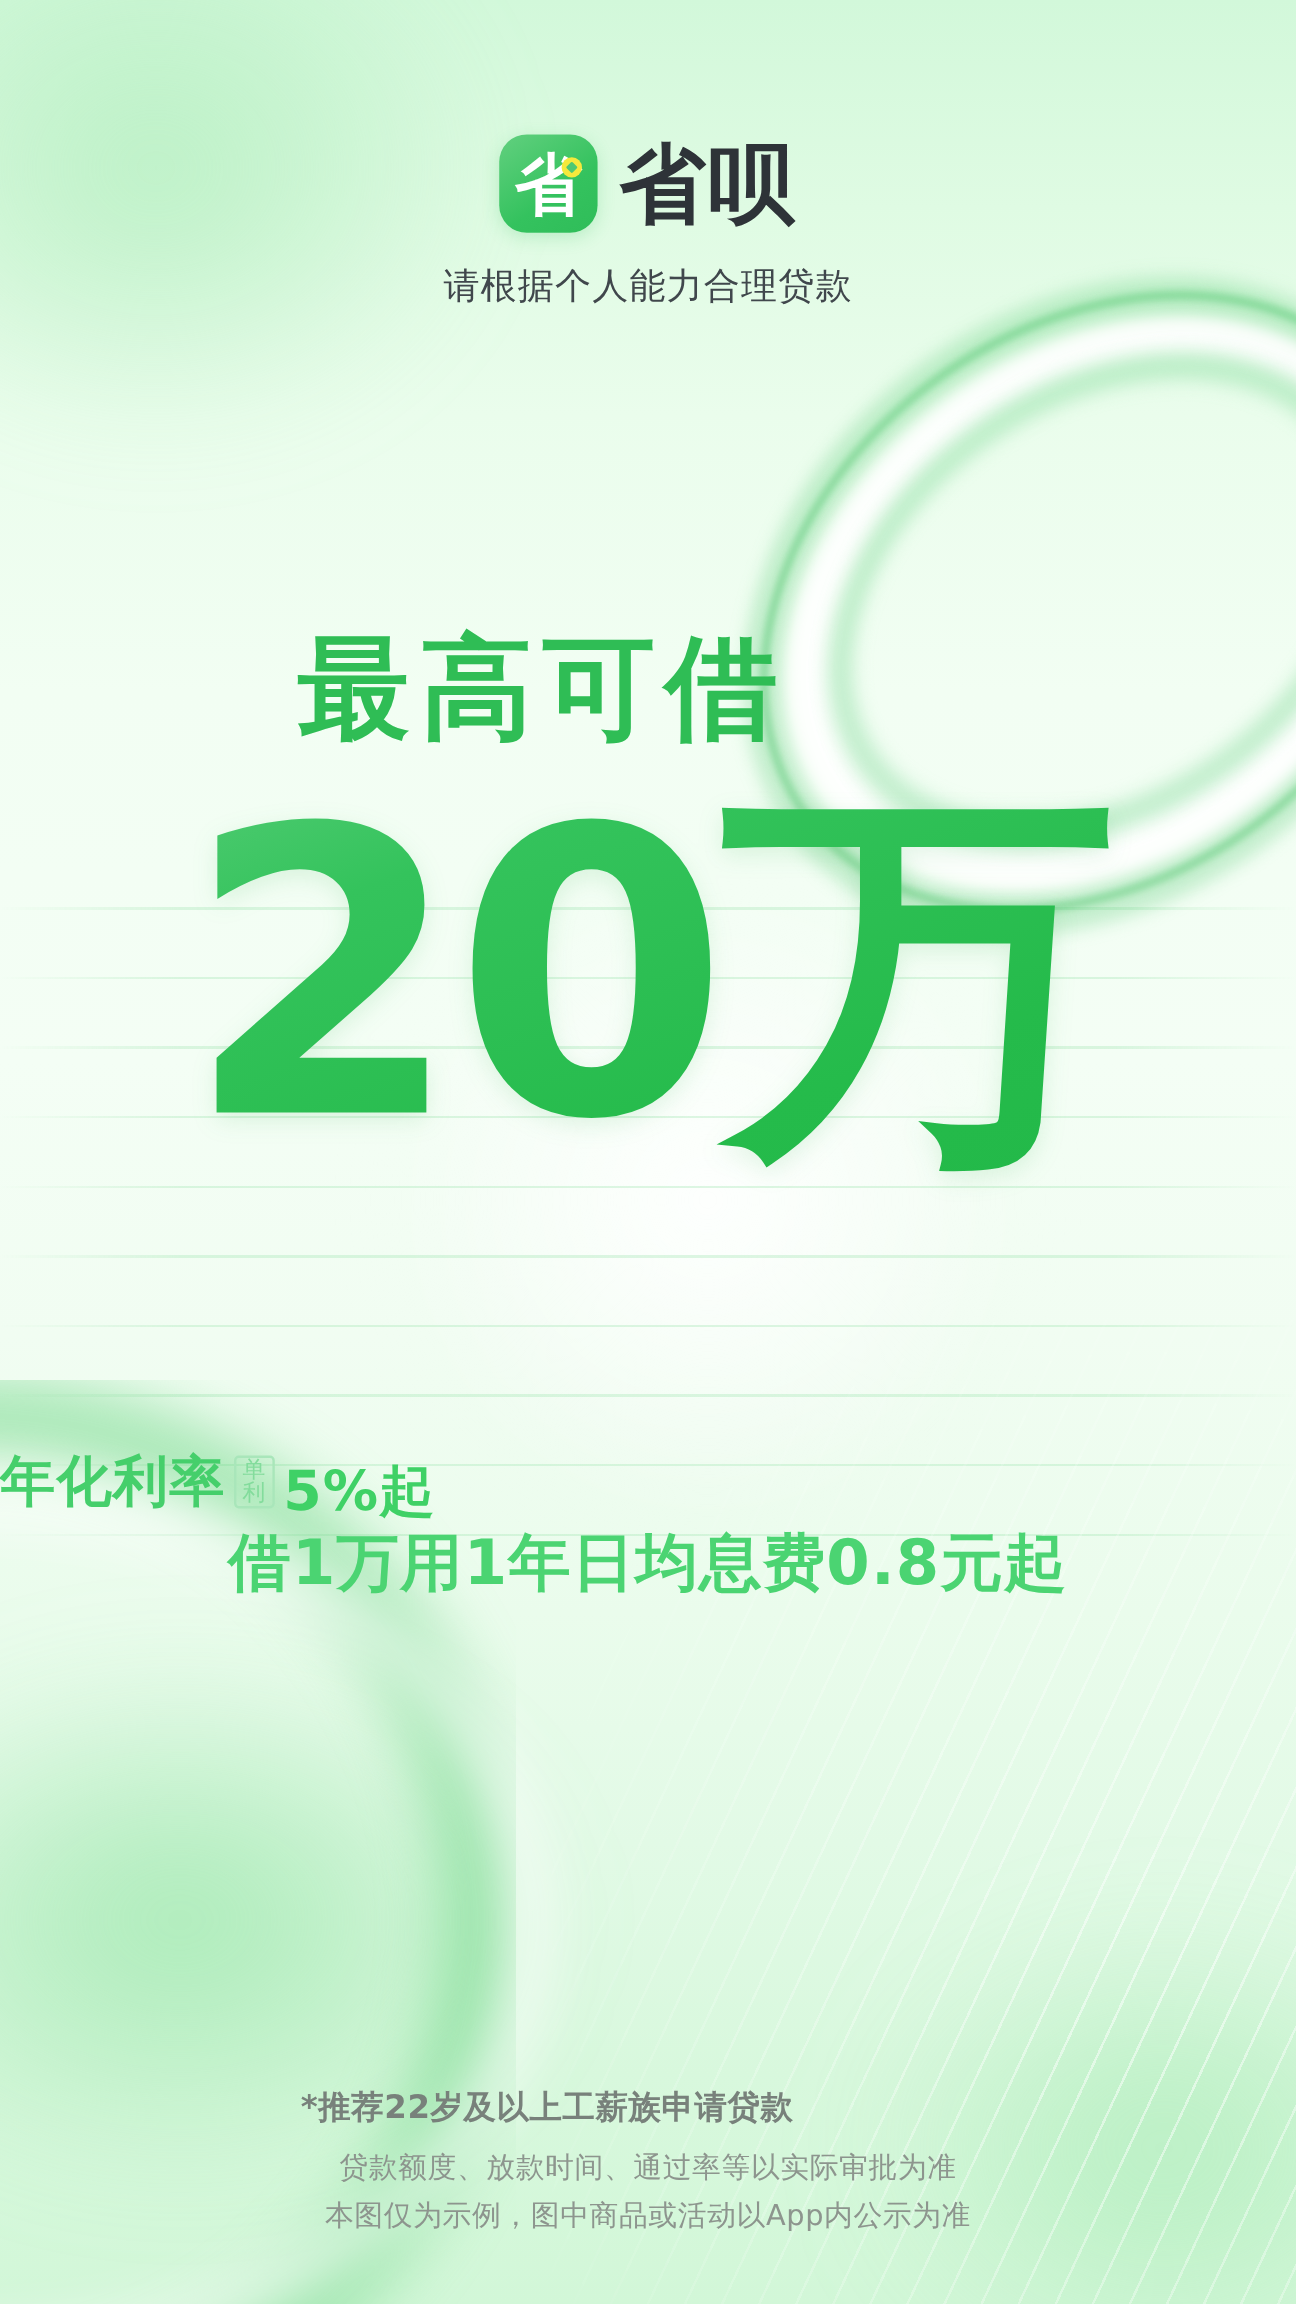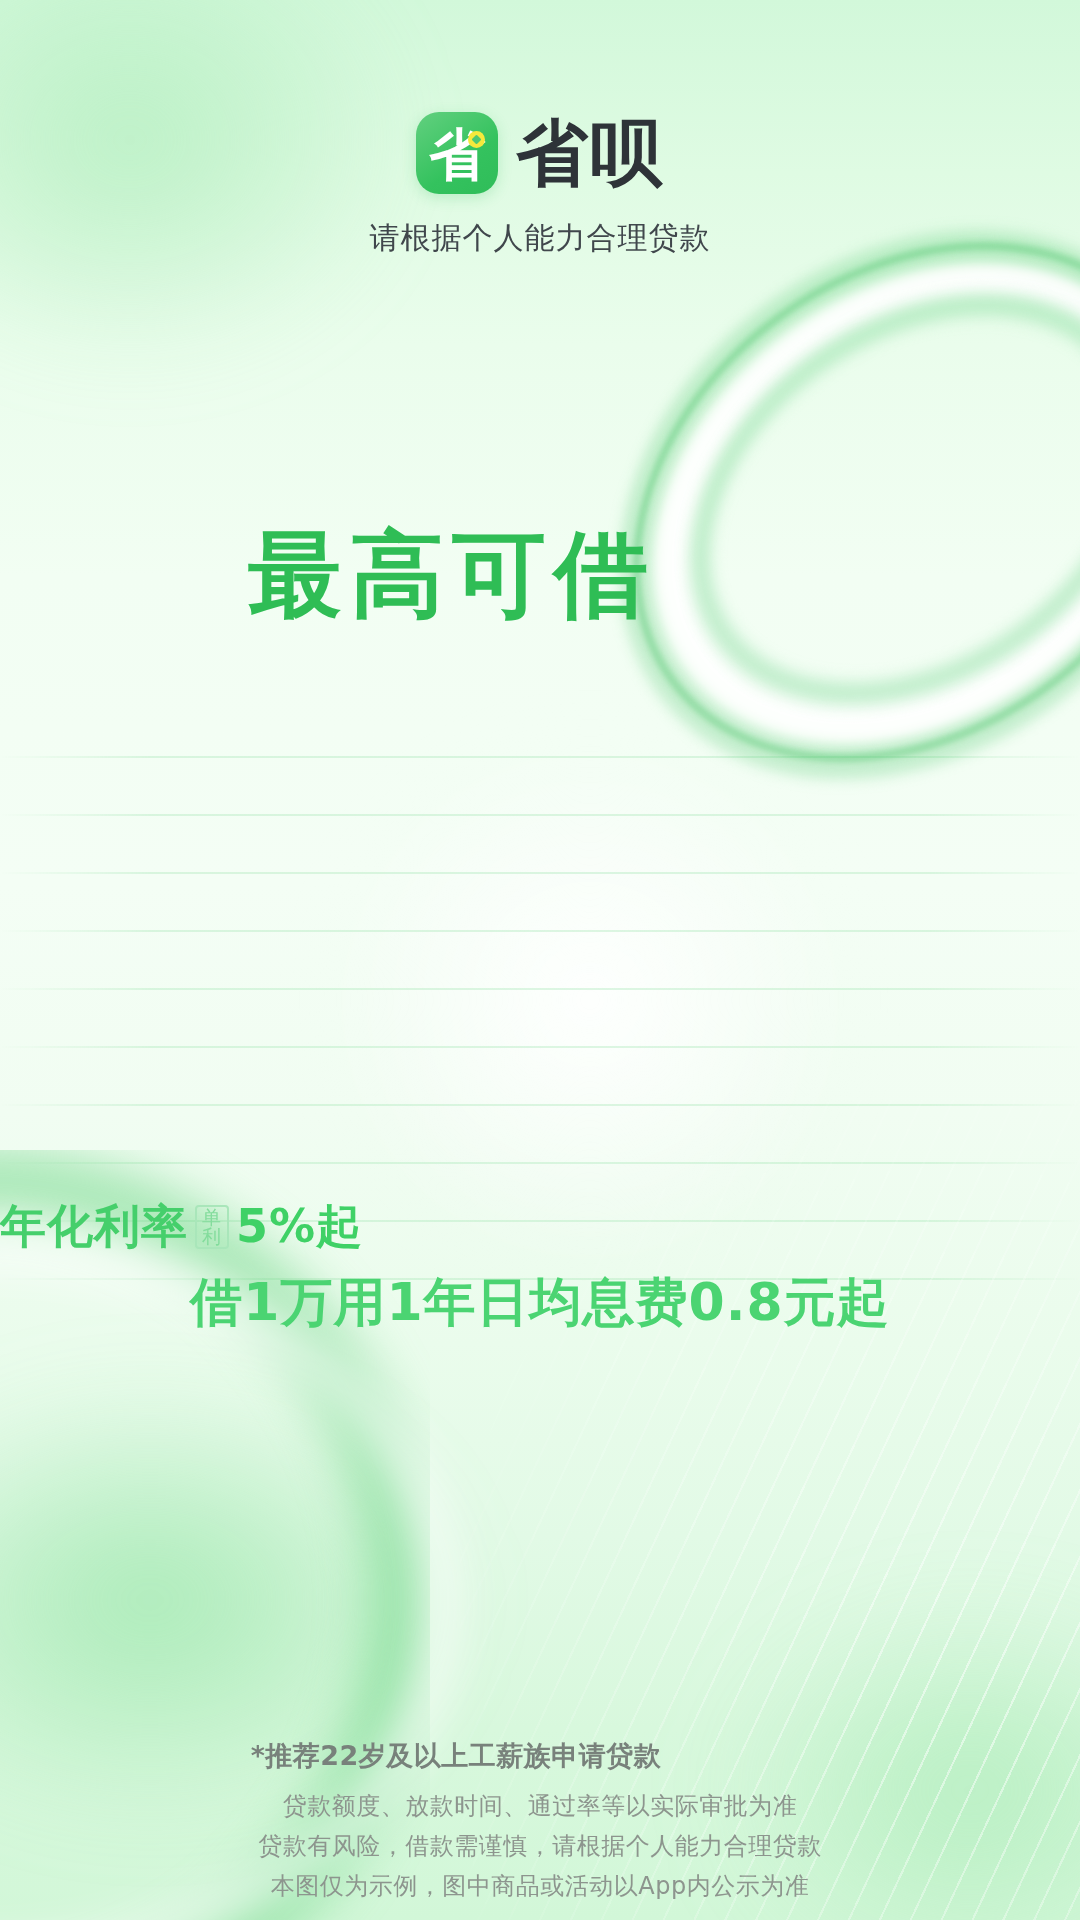--- a/index.html
+++ b/index.html
@@ -218,21 +218,21 @@
     font-family:"DejaVu Sans","Liberation Sans",sans-serif;
   }
   .rate-badge {
     display:inline-flex; flex-direction:column; align-items:center; justify-content:center;
     width:34px; height:44px; margin:0 7px;
     border:2px solid #a9e6ba; border-radius:4px;
     color:#83dc9c; font-size:19px; line-height:19px; font-weight:400;
     font-family:"DejaVu Sans","Liberation Sans",sans-serif;
   }
   .rate-badge span { display:block; }
-  .rate-strong { color:#3fd166; }
+  .rate-strong { color:#3fd166;margin-top:16px; }
 
   .rate-line2 {
     position:absolute; top:1268px; left:0; width:1080px; text-align:center;
     color:#4bd472; font-size:52px; font-weight:700; letter-spacing:1px;
     font-family:"DejaVu Sans","Liberation Sans",sans-serif;
   }
 
   .footnote {
     position:absolute; top:1738px; left:0; width:912px; text-align:center;
     color:#78817b; font-size:27px; font-weight:700; letter-spacing:.5px;
@@ -277,34 +277,34 @@
         <div class="glyph">省</div>
         <div class="dot"></div>
       </div>
       <div class="brand-name">省呗</div>
     </div>
 
     <div class="brand-sub">请根据个人能力合理贷款</div>
 
     <div class="headline">最高可借</div>
 
+    <div class="bignum">20万</div>
 
     <div class="rate-line">
       <span>年化利率</span>
       <span class="rate-badge">
         <span>单</span>
         <span>利</span>
       </span>
       <span class="rate-strong">5%起</span>
     </div>
 
     <div class="rate-line2">借1万用1年日均息费0.8元起</div>
 
     <div class="footnote">*推荐22岁及以上工薪族申请贷款</div>
 
     <div class="disclaimers">
       <div>贷款额度、放款时间、通过率等以实际审批为准</div>
-      <div>贷款有风险，借款需谨慎，请根据个人能力合理贷款</div>
       <div>本图仅为示例，图中商品或活动以App内公示为准</div>
     </div>
 
   </div>
 </div>
 
 </body></html>

